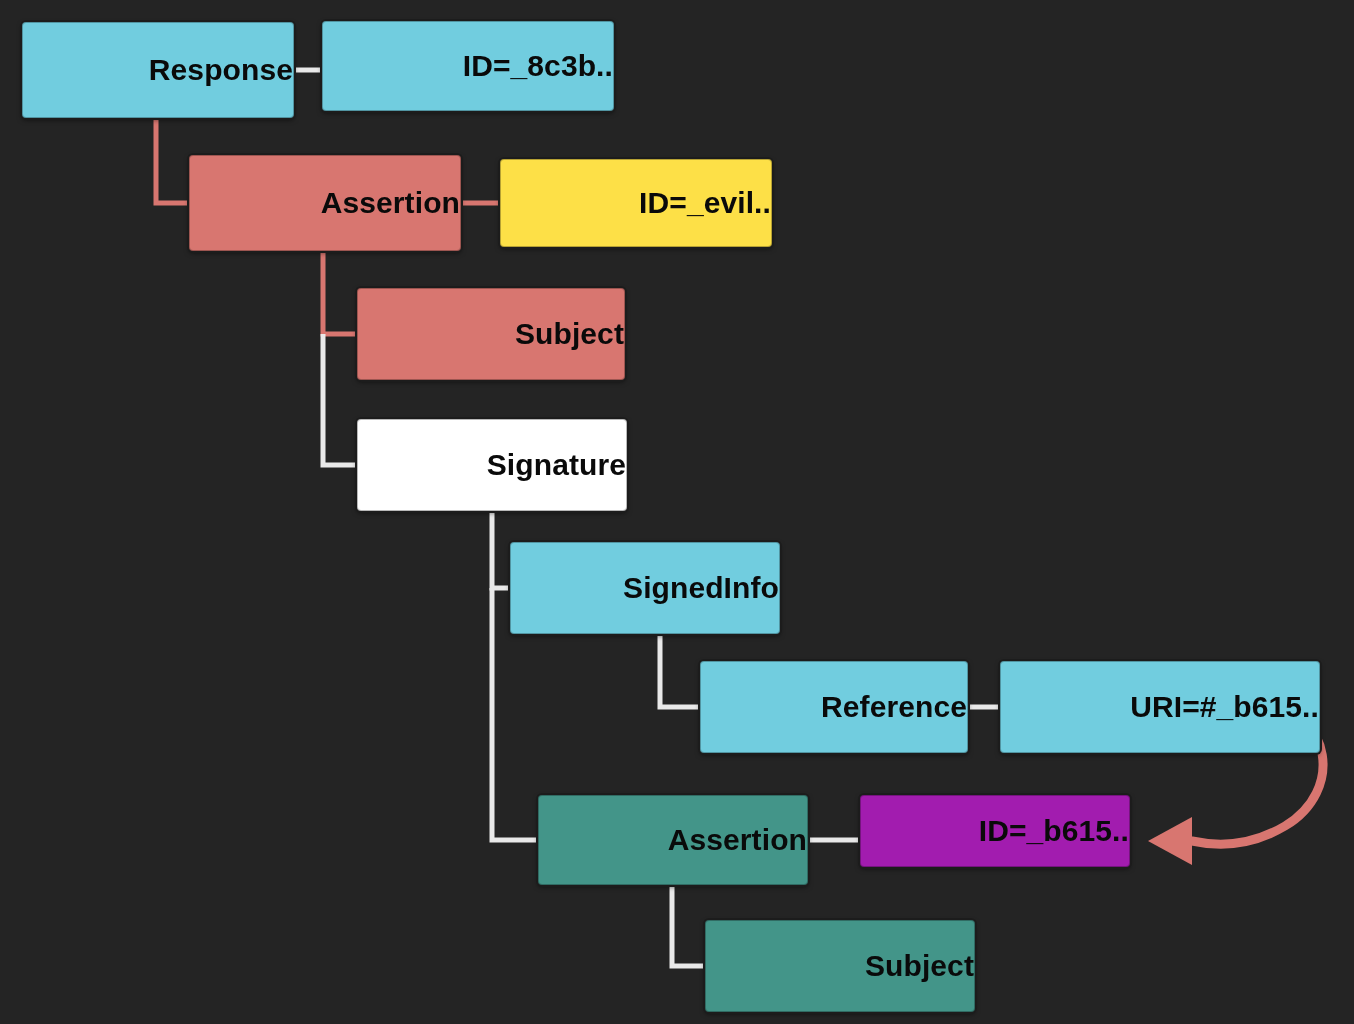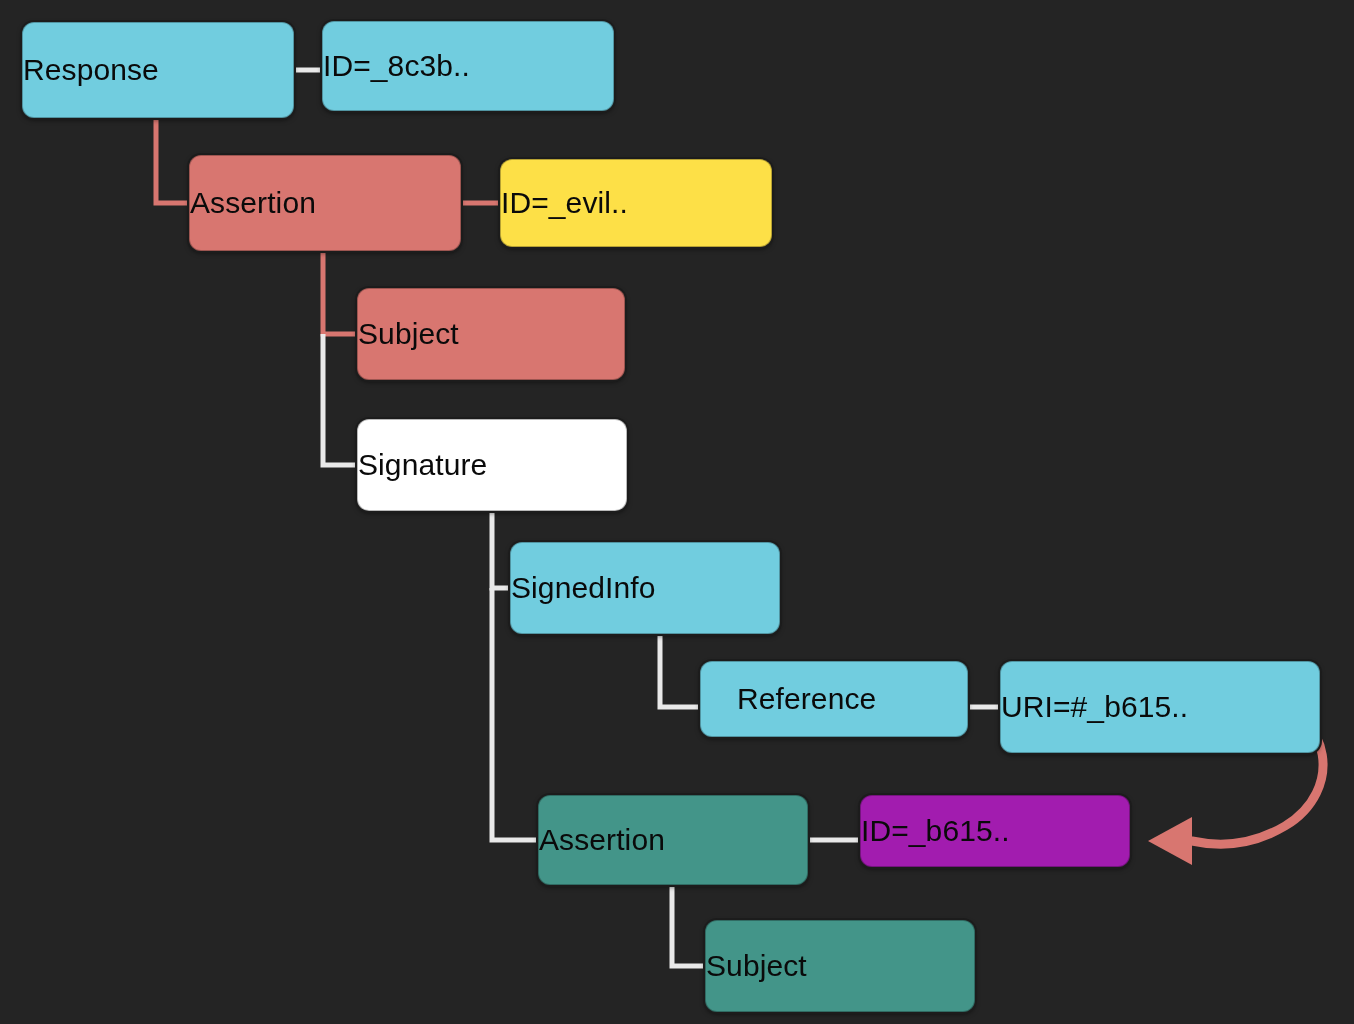--- a/index.html
+++ b/index.html
@@ -12,27 +12,27 @@
     position: relative;
     width: 1354px;
     height: 1024px;
     background: #242424;
     overflow: hidden;
     font-family: "Liberation Sans", sans-serif;
   }
   .node {
     position: absolute;
     box-sizing: border-box;
-    border-radius: 12px;
+    border-radius: 4px;
     display: flex;
     align-items: center;
-    justify-content: flex-start;
+    justify-content: flex-end;
     color: #0a0a0a;
     font-size: 30px;
-    font-weight: 400;
+    font-weight: 700;
     letter-spacing: 0.1px;
     line-height: 1;
     border: 1px solid rgba(0,0,0,0.28);
     box-shadow: 0 0 0 2px #1c1c1c, 0 2px 5px rgba(0,0,0,0.55);
     z-index: 3;
     user-select: none;
     white-space: nowrap;
   }
   .node-label {
     pointer-events: none;
@@ -87,21 +87,21 @@
       </div>
       <div class="node" style="left: 357px; top: 288px; width: 268px; height: 92px; background: rgb(216, 118, 112);">
         <span class="node-label">Subject</span>
       </div>
       <div class="node" style="left: 357px; top: 419px; width: 270px; height: 92px; background: #ffffff;">
         <span class="node-label">Signature</span>
       </div>
       <div class="node" style="left: 510px; top: 542px; width: 270px; height: 92px; background: rgb(113, 205, 223);">
         <span class="node-label">SignedInfo</span>
       </div>
-      <div class="node" style="left: 700px; top: 661px; width: 268px; height: 76px; background: rgb(113, 205, 223); padding-left: 36px;">
+      <div class="node" style="left: 700px; top: 661px; width: 268px; height: 92px; background: rgb(113, 205, 223); padding-left: 36px;">
         <span class="node-label">Reference</span>
       </div>
       <div class="node" style="left: 1000px; top: 661px; width: 320px; height: 92px; background: rgb(113, 205, 223);">
         <span class="node-label">URI=#_b615..</span>
       </div>
       <div class="node" style="left: 538px; top: 795px; width: 270px; height: 90px; background: rgb(67, 149, 137);">
         <span class="node-label">Assertion</span>
       </div>
       <div class="node" style="left: 860px; top: 795px; width: 270px; height: 72px; background: #a21caf;">
         <span class="node-label">ID=_b615..</span>

